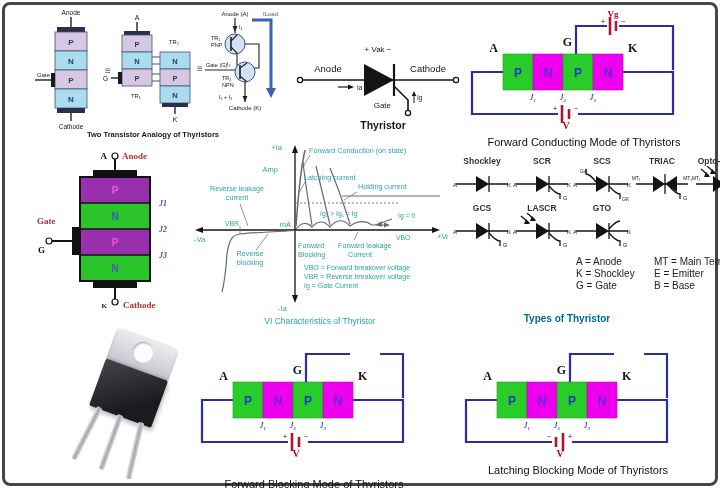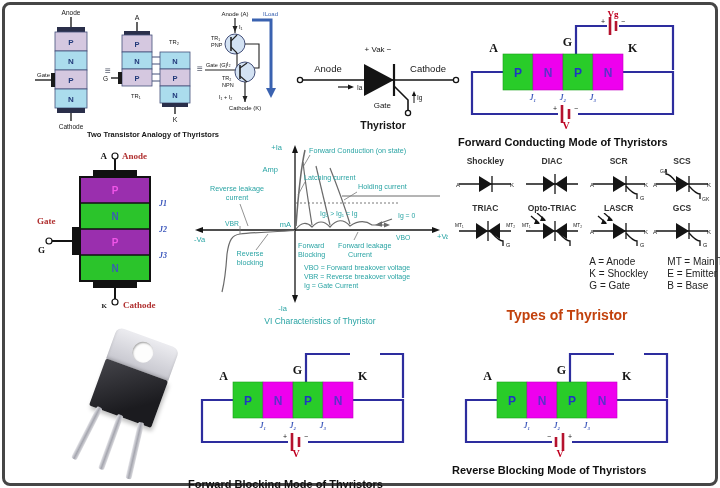--- a/index.html
+++ b/index.html
@@ -1,39 +1,39 @@
 <!DOCTYPE html>
 <html><head>
 <meta charset="utf-8">
 <style>
   html,body{margin:0;padding:0;background:#fff;}
   #stage{position:relative;width:720px;height:488px;background:#ffffff;overflow:hidden;font-family:"Liberation Sans",sans-serif;}
   #frame{position:absolute;inset:2px;border:3px solid #464646;border-radius:8px;pointer-events:none;}
   .panel{position:absolute;}
   svg text{font-family:"Liberation Sans",sans-serif;}
   .serifb{font-family:"Liberation Serif",serif;font-weight:bold;}
-  .cap{font-weight:bold;font-size:11px;color:#101010;text-align:left;}
+  .cap{font-weight:normal;font-size:11px;color:#101010;text-align:center;}
   .t-teal{fill:#2aa4a4;}
   .t-red{fill:#b03030;font-weight:bold;}
   .t-bred{fill:#c00020;font-weight:bold;}
   .t-blue{fill:#3a56bb;}
   .t-dark{fill:#161616;}
   .wire{stroke:#2d2d9e;stroke-width:2.2;fill:none;}
   .bat{stroke:#b5122e;}
   .blkP{fill:#29cc29;stroke:#18a018;stroke-width:0.6;}
   .blkN{fill:#ee00ee;stroke:#c000c0;stroke-width:0.6;}
   .curve{stroke:#6a6a6a;stroke-width:1.2;fill:none;}
   .lead{stroke:#777;stroke-width:0.8;fill:none;}
   .sy{stroke:#141414;stroke-width:1.3;fill:none;}
   .syf{fill:#141414;stroke:none;}
-  .type-grid{display:grid;grid-template-columns:repeat(3,1fr);grid-auto-rows:47px;width:260px;}
+  .type-grid{display:grid;grid-template-columns:repeat(5,1fr);grid-auto-rows:47px;width:260px;}
   .type-item{display:flex;flex-direction:column;align-items:center;justify-content:flex-start;}
   .type-label{font-size:8.5px;color:#333;font-weight:bold;line-height:10px;}
   .legend{grid-column:3/5;display:grid;grid-template-columns:74px 112px;gap:1px 4px;align-content:center;font-size:10px;color:#222;padding-left:4px;}
-  .types-cap{font-weight:bold;font-size:14px;color:#c2410c;text-align:center;margin-top:10px;}
+  .types-cap{font-weight:bold;font-size:10px;color:#0369a1;text-align:center;margin-top:16px;}
   
   #pkg{position:absolute;left:18px;top:-2px;width:130px;height:150px;transform:rotate(20deg);transform-origin:60px 60px;}
   #pkg .tab{position:absolute;left:34px;top:4px;width:66px;height:34px;background:linear-gradient(180deg,#ececf0,#c6c6ce);border-radius:7px 7px 0 0;box-shadow:inset 0 -2px 3px rgba(0,0,0,.15);}
   #pkg .hole{position:absolute;left:22px;top:5px;width:21px;height:21px;background:#fdfdfd;border-radius:50%;box-shadow:inset 1px 1px 2px rgba(0,0,0,.35);}
   #pkg .body{position:absolute;left:34px;top:38px;width:66px;height:50px;background:linear-gradient(145deg,#44444a,#1b1b1f 70%);border-radius:2px;box-shadow:2px 3px 4px rgba(0,0,0,.25);}
   #pkg .leg{position:absolute;top:86px;width:6px;height:58px;background:linear-gradient(90deg,#e6e6ea,#a4a5ae 50%,#dcdce0);border-radius:2px;transform-origin:top center;}
 </style>
 </head>
 <body>
 
@@ -324,26 +324,20 @@
     <div class="type-grid">
       <div class="type-item">
         <div class="type-label">Shockley</div>
         <svg width="60" height="36" viewBox="0 0 60 36">
           <use href="#sy-diode"></use>
           <text x="1" y="21" font-size="6" class="t-dark">A</text>
           <text x="59" y="21" font-size="6" text-anchor="end" class="t-dark">K</text>
         </svg>
       </div>
       <div class="type-item">
-        <div class="type-label">DIAC</div>
-        <svg width="60" height="36" viewBox="0 0 60 36">
-            <use href="#sy-bidi"></use>
-          </svg>
-      </div>
-      <div class="type-item">
         <div class="type-label">SCR</div>
         <svg width="60" height="36" viewBox="0 0 60 36">
           <use href="#sy-diode"></use>
             <use href="#sy-gate"></use>
           <text x="1" y="21" font-size="6" class="t-dark">A</text>
           <text x="59" y="21" font-size="6" text-anchor="end" class="t-dark">K</text>
           <text x="51" y="34" font-size="5.5" class="t-dark">G</text>
         </svg>
       </div>
       <div class="type-item">
@@ -372,35 +366,46 @@
         <div class="type-label">Opto-TRIAC</div>
         <svg width="60" height="36" viewBox="0 0 60 36">
           <use href="#sy-bidi"></use>
             <use href="#sy-gate"></use>
             <use href="#sy-light"></use>
           <text x="0" y="14" font-size="4.8" class="t-dark">MT₁</text>
           <text x="60" y="14" font-size="4.8" text-anchor="end" class="t-dark">MT₂</text>
         </svg>
       </div>
       <div class="type-item">
+        <div class="type-label">GCS</div>
+        <svg width="60" height="36" viewBox="0 0 60 36">
+          <use href="#sy-diode"></use>
+            <use href="#sy-gate"></use>
+          <text x="1" y="21" font-size="6" class="t-dark">A</text>
+          <text x="59" y="21" font-size="6" text-anchor="end" class="t-dark">K</text>
+          <text x="51" y="34" font-size="5.5" class="t-dark">G</text>
+        </svg>
+      </div>
+      <div class="type-item">
         <div class="type-label">LASCR</div>
         <svg width="60" height="36" viewBox="0 0 60 36">
           <use href="#sy-diode"></use>
             <use href="#sy-gate"></use>
             <use href="#sy-light"></use>
           <text x="1" y="21" font-size="6" class="t-dark">A</text>
           <text x="59" y="21" font-size="6" text-anchor="end" class="t-dark">K</text>
           <text x="51" y="34" font-size="5.5" class="t-dark">G</text>
         </svg>
       </div>
       <div class="type-item">
-        <div class="type-label">GCS</div>
+        <div class="type-label">GTO</div>
         <svg width="60" height="36" viewBox="0 0 60 36">
           <use href="#sy-diode"></use>
             <use href="#sy-gate"></use>
+          <path d="M37,16 Q44,8 48,8" class="sy" stroke-width="1"></path>
           <text x="1" y="21" font-size="6" class="t-dark">A</text>
           <text x="59" y="21" font-size="6" text-anchor="end" class="t-dark">K</text>
           <text x="51" y="34" font-size="5.5" class="t-dark">G</text>
         </svg>
       </div>
       <div class="legend">
         <span>A = Anode</span>
         <span>MT = Main Terminal</span>
         <span>K = Shockley</span>
         <span>E = Emitter</span>
@@ -487,15 +492,15 @@
         <text x="120" y="67" font-size="12" font-weight="bold" text-anchor="middle" fill="#1f35c4">P</text>
         <text x="150" y="67" font-size="12" font-weight="bold" text-anchor="middle" fill="#5b30c9">N</text>
         <text x="75" y="90" font-size="7.5" text-anchor="middle" class="t-blue serifb" font-style="italic">J₁</text>
         <text x="105" y="90" font-size="7.5" text-anchor="middle" class="t-blue serifb" font-style="italic">J₂</text>
         <text x="135" y="90" font-size="7.5" text-anchor="middle" class="t-blue serifb" font-style="italic">J₃</text>
       </g>
       <text x="40" y="42" font-size="12" text-anchor="end" class="serifb t-dark">A</text>
       <text x="170" y="42" font-size="12" class="serifb t-dark">K</text>
       <text x="114" y="36" font-size="12" text-anchor="end" class="serifb t-dark">G</text>
     </svg>
-    <div class="cap" style="width:252px;margin-top:2px">Reverse Blocking Mode of Thyristors</div>
+    <div class="cap" style="width:252px;margin-top:2px">Latching Blocking Mode of Thyristors</div>
   </div>
 </div>
 
 </body></html>

